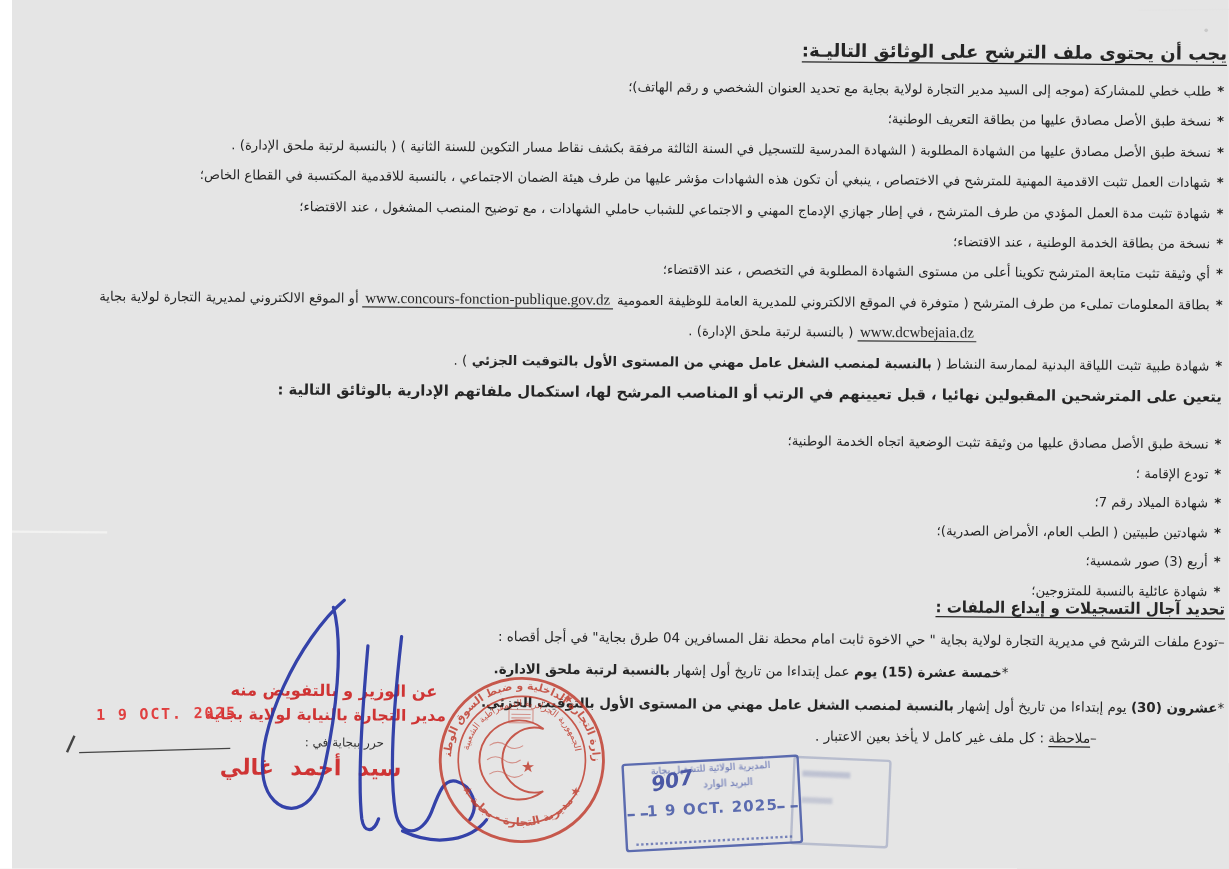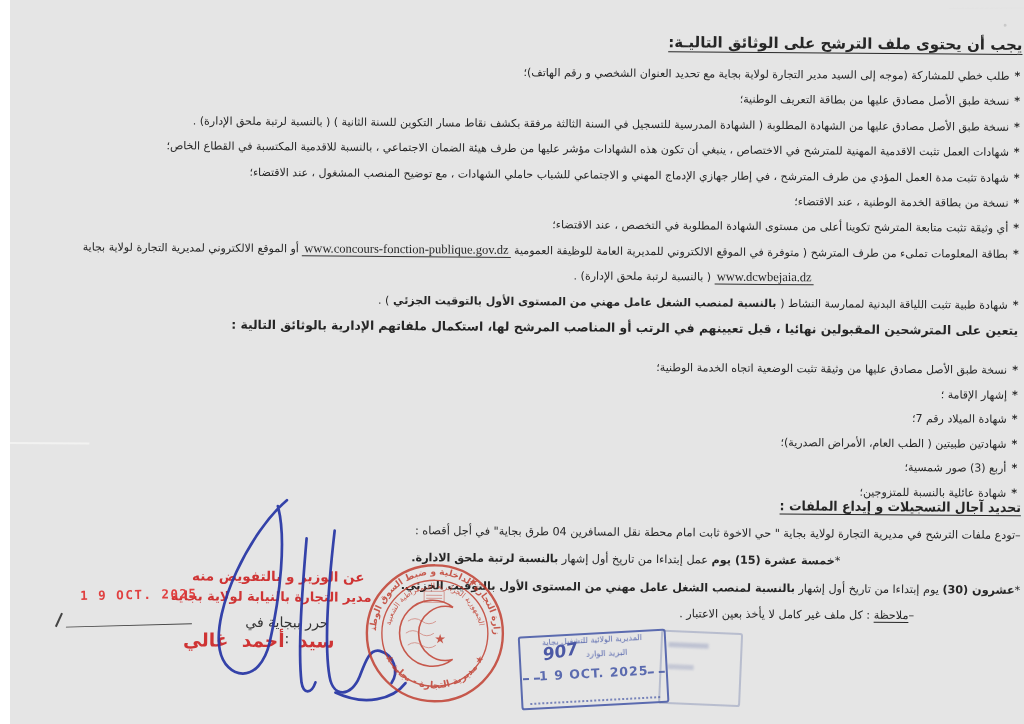--- a/index.html
+++ b/index.html
@@ -22,21 +22,21 @@
   .dep{position:absolute;top:525px;right:12px;font-size:11.2px;white-space:nowrap;}
   .d15{position:absolute;top:552px;right:192px;font-size:11.2px;white-space:nowrap;}
   .d20{position:absolute;top:580px;right:12px;font-size:11.2px;white-space:nowrap;}
   .note{position:absolute;top:606px;right:118px;font-size:11.2px;white-space:nowrap;}
   .ulab{font-weight:normal;text-decoration:underline;text-underline-offset:3px;}
   b{font-weight:bold;}
   
   .red{color:#cf3434;font-weight:bold;}
   .del1{position:absolute;top:570px;left:172px;width:196px;text-align:center;font-size:13.5px;}
   .del2{position:absolute;top:591px;left:158px;width:210px;text-align:center;font-size:13px;}
-  .drafted{position:absolute;top:616px;left:234px;width:90px;text-align:center;font-size:14px;color:#333;font-weight:normal;}
+  .drafted{position:absolute;top:616px;left:234px;width:90px;text-align:center;font-size:10px;color:#333;font-weight:normal;}
   .sname{position:absolute;top:632px;left:156px;width:190px;text-align:center;font-size:18.5px;word-spacing:7px;}
   .dstamp{position:absolute;top:590px;left:72px;font-size:12.5px;font-weight:bold;color:#e04040;
           letter-spacing:1.5px;transform:rotate(-1.5deg);direction:ltr;font-family:"DejaVu Sans Mono",monospace;}
   .sigline{position:absolute;top:628px;left:58px;width:126px;border-top:1.6px solid #444;transform:rotate(-2deg);}
   .slash{position:absolute;top:616px;left:50px;width:1.6px;height:15px;background:#444;transform:rotate(24deg);}
   
   .seal{position:absolute;left:352px;top:556px;width:150px;height:156px;opacity:.82;}
   .pen{position:absolute;left:186px;top:492px;width:230px;height:220px;opacity:.95;}
   .receipt{position:absolute;left:512px;top:632px;width:148px;height:74px;transform:rotate(-3.5deg);
            color:#4456a6;opacity:.85;direction:rtl;}
@@ -87,21 +87,21 @@
       </div>
       <div class="row">
         <span class="mk">*</span><span>شهادة طبية تثبت اللياقة البدنية لممارسة النشاط (</span><b> بالنسبة لمنصب الشغل عامل مهني من المستوى الأول بالتوقيت الجزئي </b><span>) .</span>
       </div>
     </div>
 
     <div class="intro">يتعين على المترشحين المقبولين نهائيا ، قبل تعيينهم في الرتب أو المناصب المرشح لها، استكمال ملفاتهم الإدارية بالوثائق التالية :</div>
 
     <div class="rows2">
       <div class="row"><span class="mk">*</span><span>نسخة طبق الأصل مصادق عليها من وثيقة تثبت الوضعية اتجاه الخدمة الوطنية؛</span></div>
-      <div class="row"><span class="mk">*</span><span>إشهار الإقامة ؛</span></div>
+      <div class="row"><span class="mk">*</span><span>تودع الإقامة ؛</span></div>
       <div class="row"><span class="mk">*</span><span>شهادة الميلاد رقم 7؛</span></div>
       <div class="row"><span class="mk">*</span><span>شهادتين طبيتين ( الطب العام، الأمراض الصدرية)؛</span></div>
       <div class="row"><span class="mk">*</span><span>أربع (3) صور شمسية؛</span></div>
       <div class="row"><span class="mk">*</span><span>شهادة عائلية بالنسبة للمتزوجين؛</span></div>
     </div>
 
     <div class="h-deadlines">تحديد آجال التسجيلات و إيداع الملفات :</div>
 
     <div class="dep">
       <span class="mk">–</span><span>تودع ملفات الترشح في  مديرية التجارة لولاية بجاية " حي الاخوة ثابت امام محطة نقل المسافرين 04 طرق بجاية"  في أجل أقصاه :</span>

